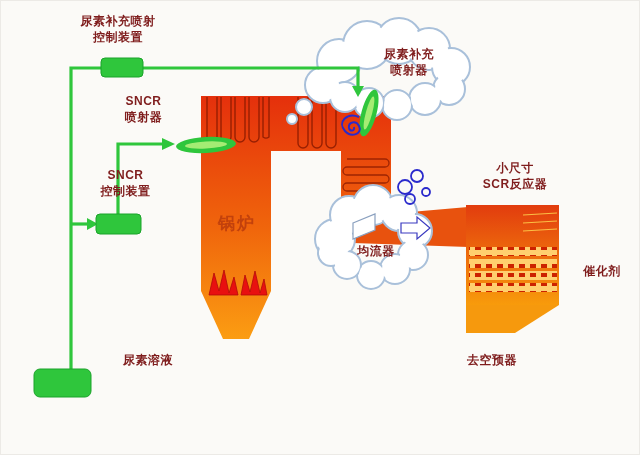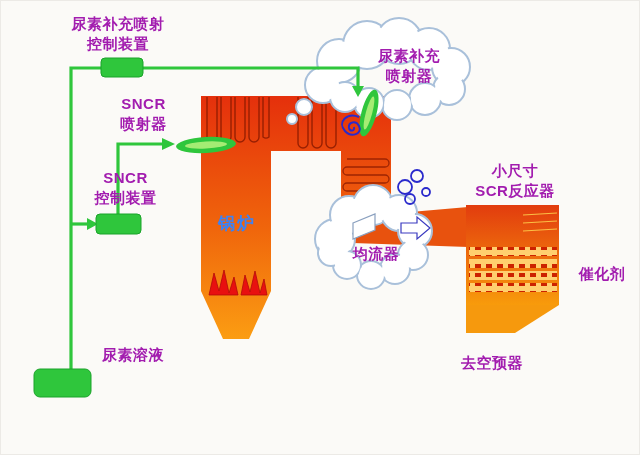--- a/index.html
+++ b/index.html
@@ -3,25 +3,25 @@
 <meta charset="utf-8">
 <style>
   html,body{margin:0;padding:0;background:#ffffff;}
   #stage{
     position:relative;width:640px;height:455px;overflow:hidden;
     background:#fbfaf7;border:1px solid #eceae6;box-sizing:border-box;
     font-family:"Liberation Sans","DejaVu Sans",sans-serif;
   }
   #diagram-svg{position:absolute;left:0;top:0;}
   .lbl{
-    position:absolute;font-weight:700;color:#a21caf;font-size:15px;
+    position:absolute;font-weight:700;color:#7f1d1d;font-size:12px;
     line-height:1.32;text-align:center;white-space:pre-line;
     letter-spacing:0.5px;
   }
-  .lbl-white{color:#3b82f6;font-size:17px;letter-spacing:2px;}
+  .lbl-white{color:#c2410c;font-size:17px;letter-spacing:2px;}
 </style>
 </head>
 <body>
 
 <div id="stage">
 
   <svg id="diagram-svg" width="640" height="455" viewBox="0 0 640 455">
     <defs>
       <linearGradient id="gradBoiler" x1="0" y1="0" x2="0" y2="1">
         <stop offset="0" stop-color="#e5300c"></stop>
@@ -190,15 +190,15 @@
 
   <div class="lbl" style="left:340px;top:243px;width:70px;">均流器</div>
 
   <div class="lbl" style="left:458px;top:160px;width:112px;">小尺寸
 SCR反应器</div>
 
   <div class="lbl" style="left:448px;top:352px;width:86px;">去空预器</div>
 
   <div class="lbl" style="left:570px;top:263px;width:62px;">催化剂</div>
 
-  <div class="lbl" style="left:92px;top:344px;width:80px;">尿素溶液</div>
+  <div class="lbl" style="left:92px;top:352px;width:80px;text-align:right;">尿素溶液</div>
 
 </div>
 
 </body></html>

